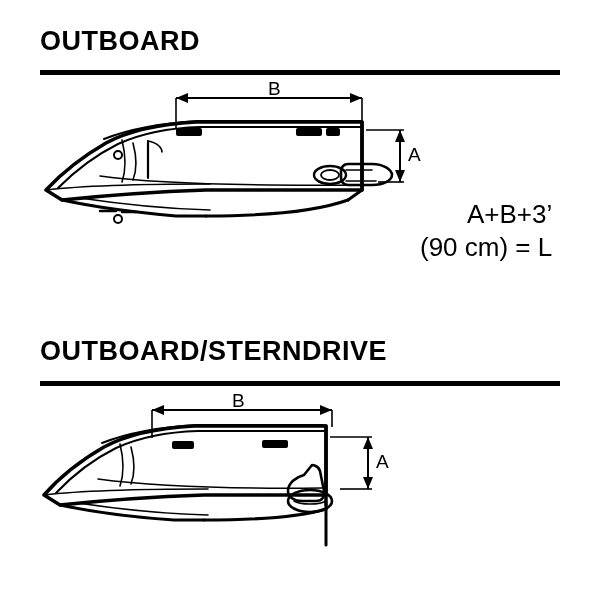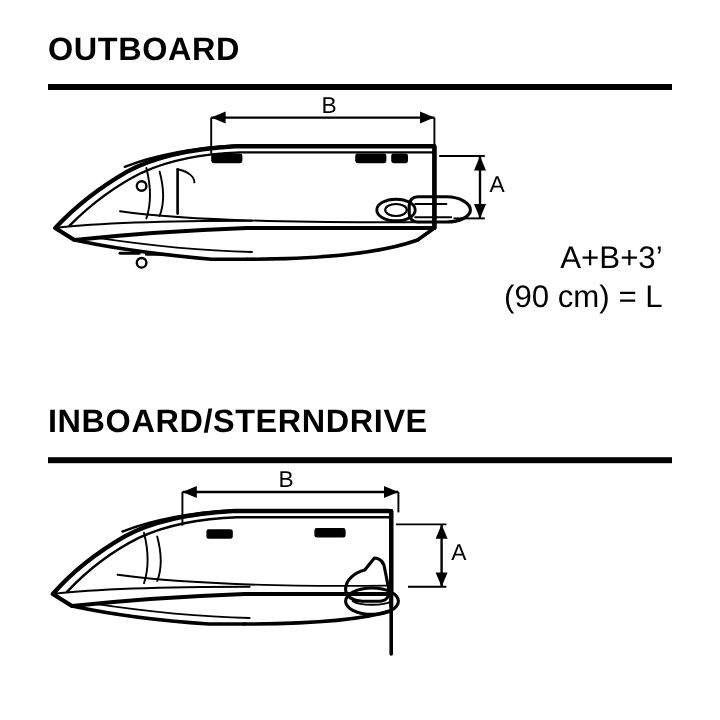--- a/index.html
+++ b/index.html
@@ -166,21 +166,21 @@
     <div class="dim-label" style="left:268px; top:79px;">B</div>
 
     <div class="dim-label" style="left:408px; top:145px;">A</div>
 
     <div class="formula formula-outboard">A+B+3’
 (90 cm) = L</div>
   </div>
 
   <div class="section section-inboard">
 
-    <div class="section-title title-inboard">INBOARD/STERNDRIVE</div>
+    <div class="section-title title-inboard">OUTBOARD/STERNDRIVE</div>
 
     <div class="rule rule-inboard"></div>
 
     <svg class="drawing" width="600" height="295" viewBox="0 0 600 295">
       <g fill="none" stroke="#000000" stroke-width="3" stroke-linejoin="round" stroke-linecap="round">
 
         <path d="M 44,190
                  C 58,174 78,157 104,142
                  C 128,129 158,123 194,121
                  L 326,121

